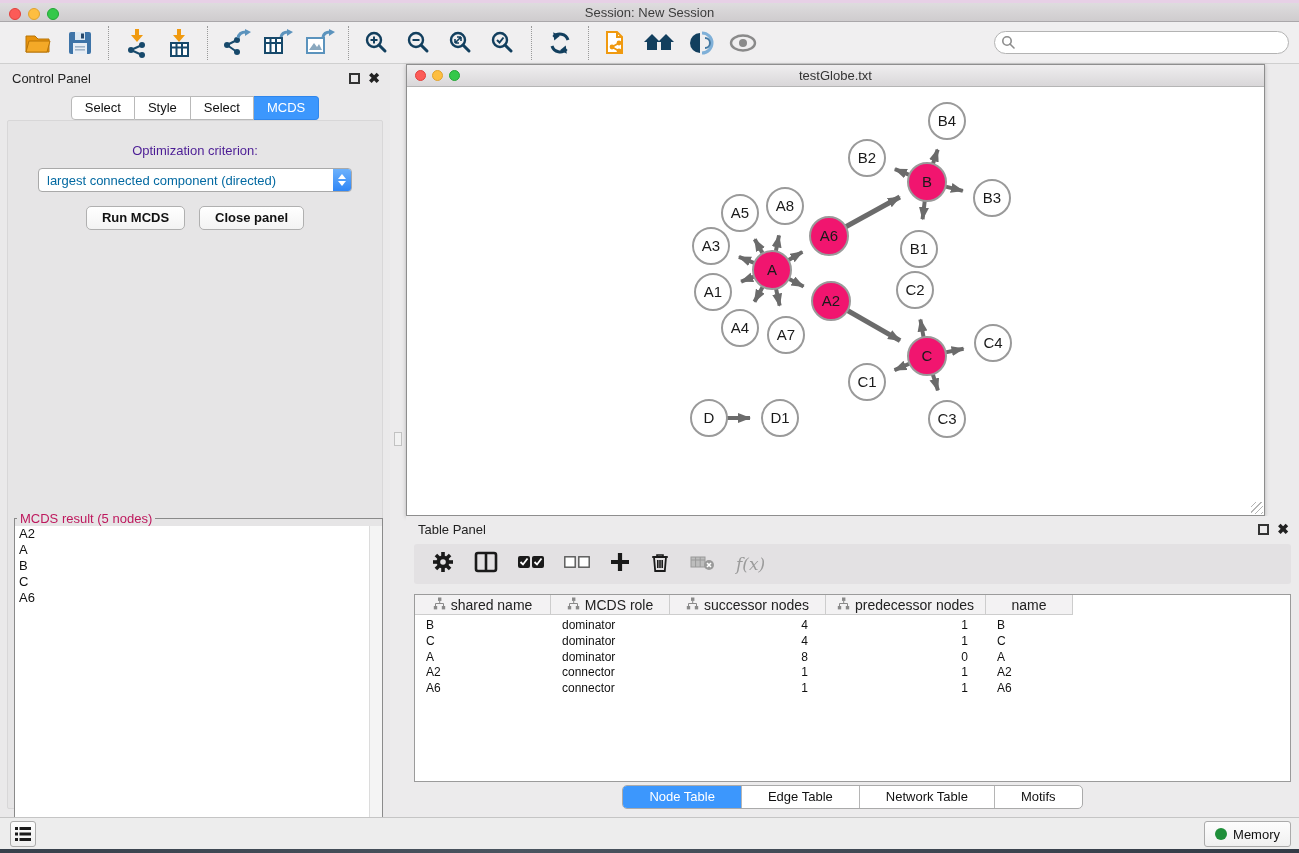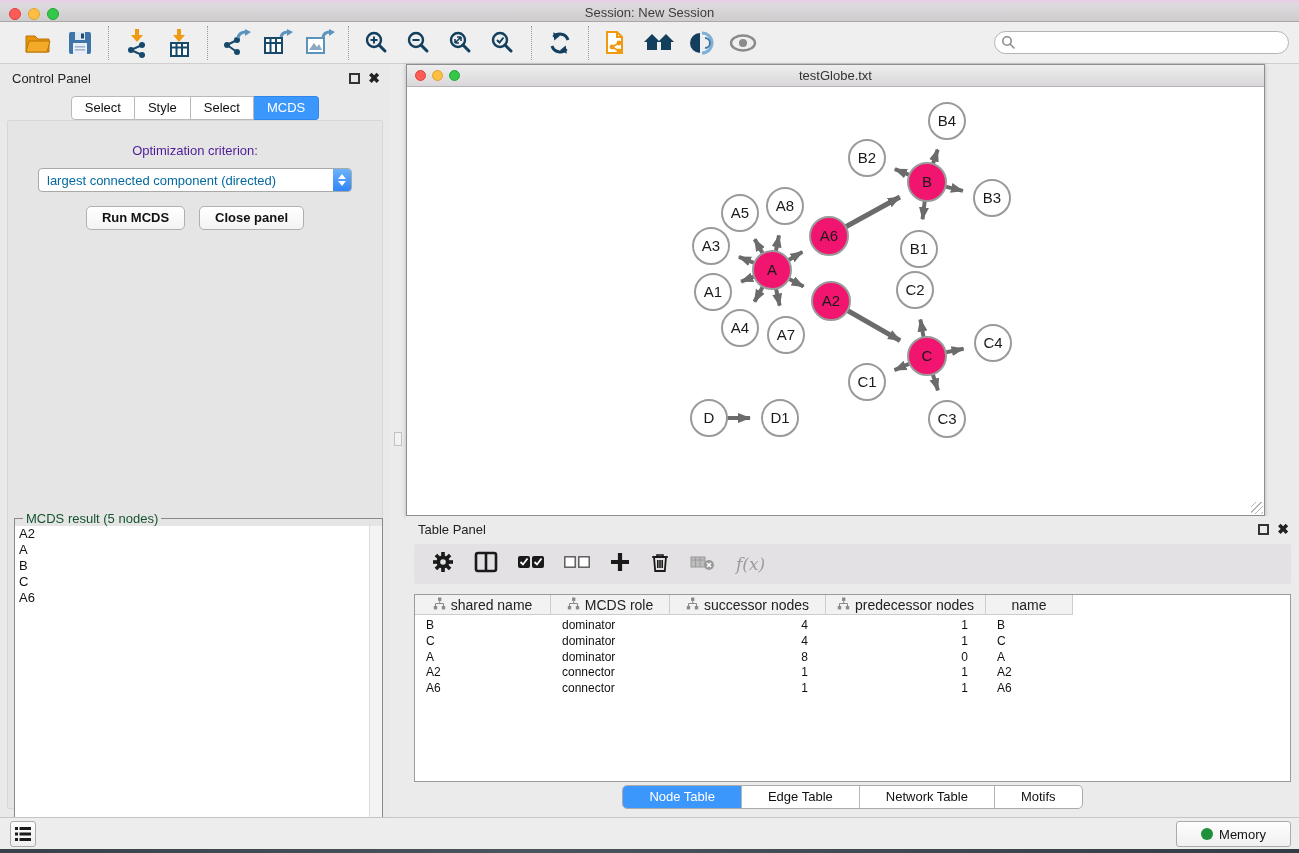--- a/index.html
+++ b/index.html
@@ -49,21 +49,21 @@
   .dropdown .dd-text { font-size:13px; color:#0369a1; padding-left:8px; flex:1; white-space:nowrap; }
   .dd-stepper { width:18px; height:22px; margin-right:0; border-radius:0 3px 3px 0;
     background:linear-gradient(#6cb1fc,#2f86f6); display:flex; flex-direction:column; align-items:center; justify-content:center; gap:2px; }
   .dd-up { width:0;height:0;border-left:4px solid transparent;border-right:4px solid transparent;border-bottom:5px solid #fff; }
   .dd-down { width:0;height:0;border-left:4px solid transparent;border-right:4px solid transparent;border-top:5px solid #fff; }
   .cp-buttons { display:flex; justify-content:center; gap:14px; margin-top:14px;font-weight:bold; }
   .btn { font-size:13px; color:#111; background:linear-gradient(#ffffff,#f3f3f3);
     border:1px solid #b0b0b0; border-radius:5px; padding:3px 15px 4px; }
   .result-box { position:absolute; left:6px; width:369px; top:390px; height:345px;
     border:1px solid #8a8a8a; }
-  .result-box legend { font-size:13px; color:#14532d; margin-left:8px; padding:0 3px; }
+  .result-box legend { font-size:13px; color:#be185d; margin-left:2px; padding:0 3px; }
   .result-list { position:relative; width:100%; height:324px; background:#fff; overflow:hidden; }
   .result-item { font-size:13px; color:#111; line-height:16px; padding-left:4px; }
   .scroll-strip { position:absolute; right:0; top:0; bottom:0; width:13px; background:#f4f4f4; border-left:1px solid #dcdcdc; }
 
   
   .v-splitter { position:absolute; left:390px; top:64px; width:16px; height:753px; background:#ecebec; }
   .v-handle { position:absolute; left:4px; top:368px; width:8px; height:14px; background:#f2f2f2; border:1px solid #c2c2c2; }
   .h-handle { position:absolute; left:442px; top:515px; width:14px; height:8px; background:#f2f2f2; border:1px solid #c2c2c2; }
 
   
@@ -99,21 +99,21 @@
   .seg .seg-tab.active { background:#3c97fd; color:#fff; }
 
   
   .statusbar { position:absolute; left:0; top:817px; width:100%; height:32px; background:#ededed;
     border-top:1px solid #c5c5c5; }
   .sb-left-btn { position:absolute; left:10px; top:3px; width:26px; height:26px;
     background:linear-gradient(#fdfdfd,#efefef); border:1px solid #ababab; border-radius:3px;
     display:flex; align-items:center; justify-content:center; }
   .memory-btn { position:absolute; right:8px; top:3px; height:26px;
     background:linear-gradient(#fdfdfd,#f0f0f0); border:1px solid #ababab; border-radius:3px;
-    display:flex; align-items:center; gap:6px; padding:0 24px; }
+    display:flex; align-items:center; gap:6px; padding:0 10px; }
   .memory-dot { width:12px; height:12px; border-radius:50%; background:#1f8f3a; }
   .memory-btn span.lbl { font-size:13px; color:#111; }
   .desktop-strip { position:absolute; left:0; top:849px; width:100%; height:4px;
     background:linear-gradient(90deg,#37404b,#4a545f 40%,#333b46); }
 </style>
 </head>
 <body>
 
 <div id="app">
 

